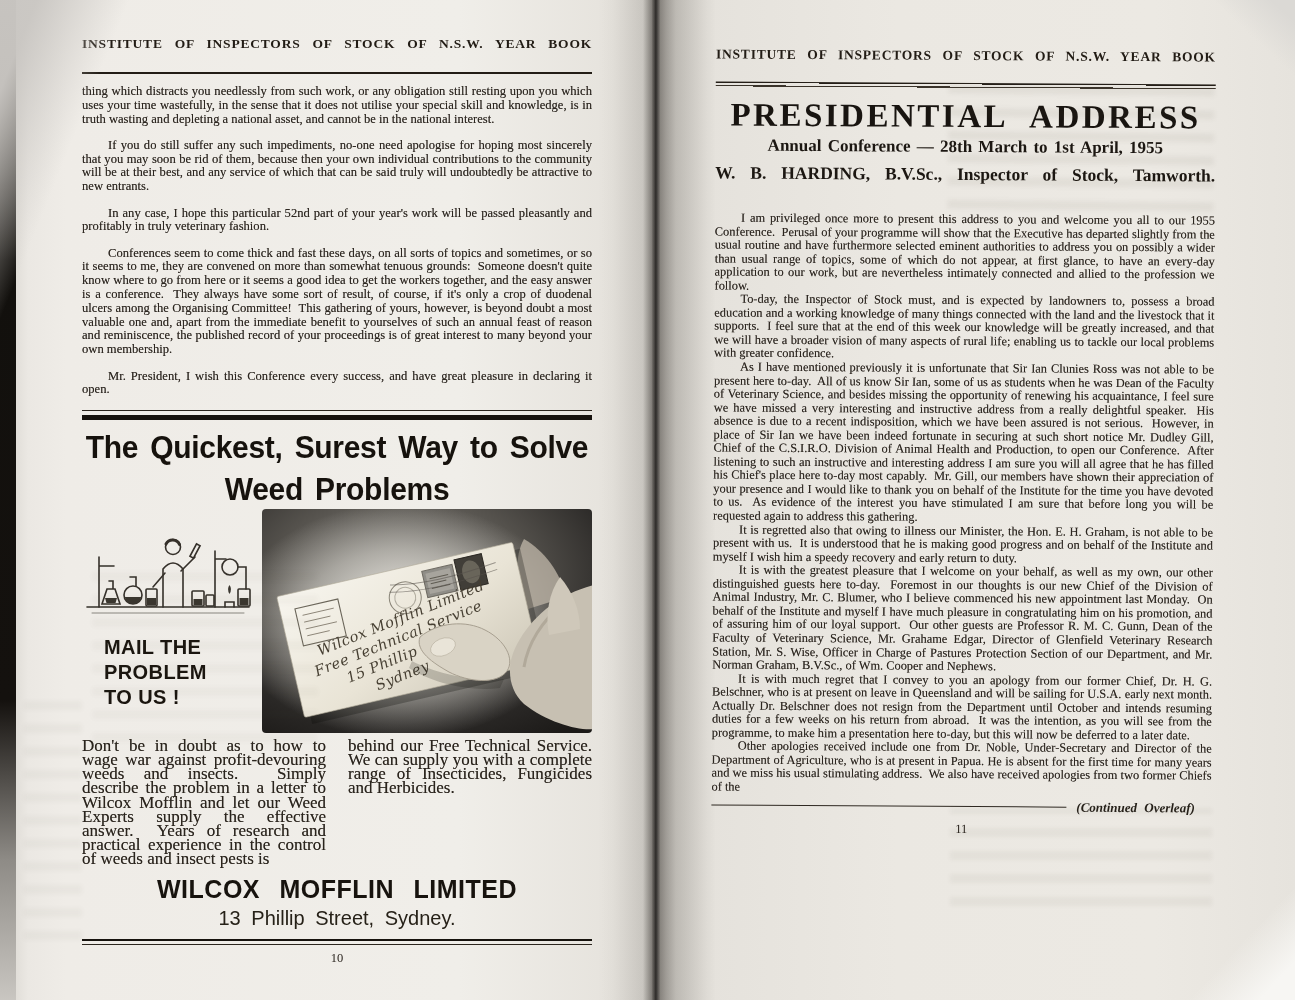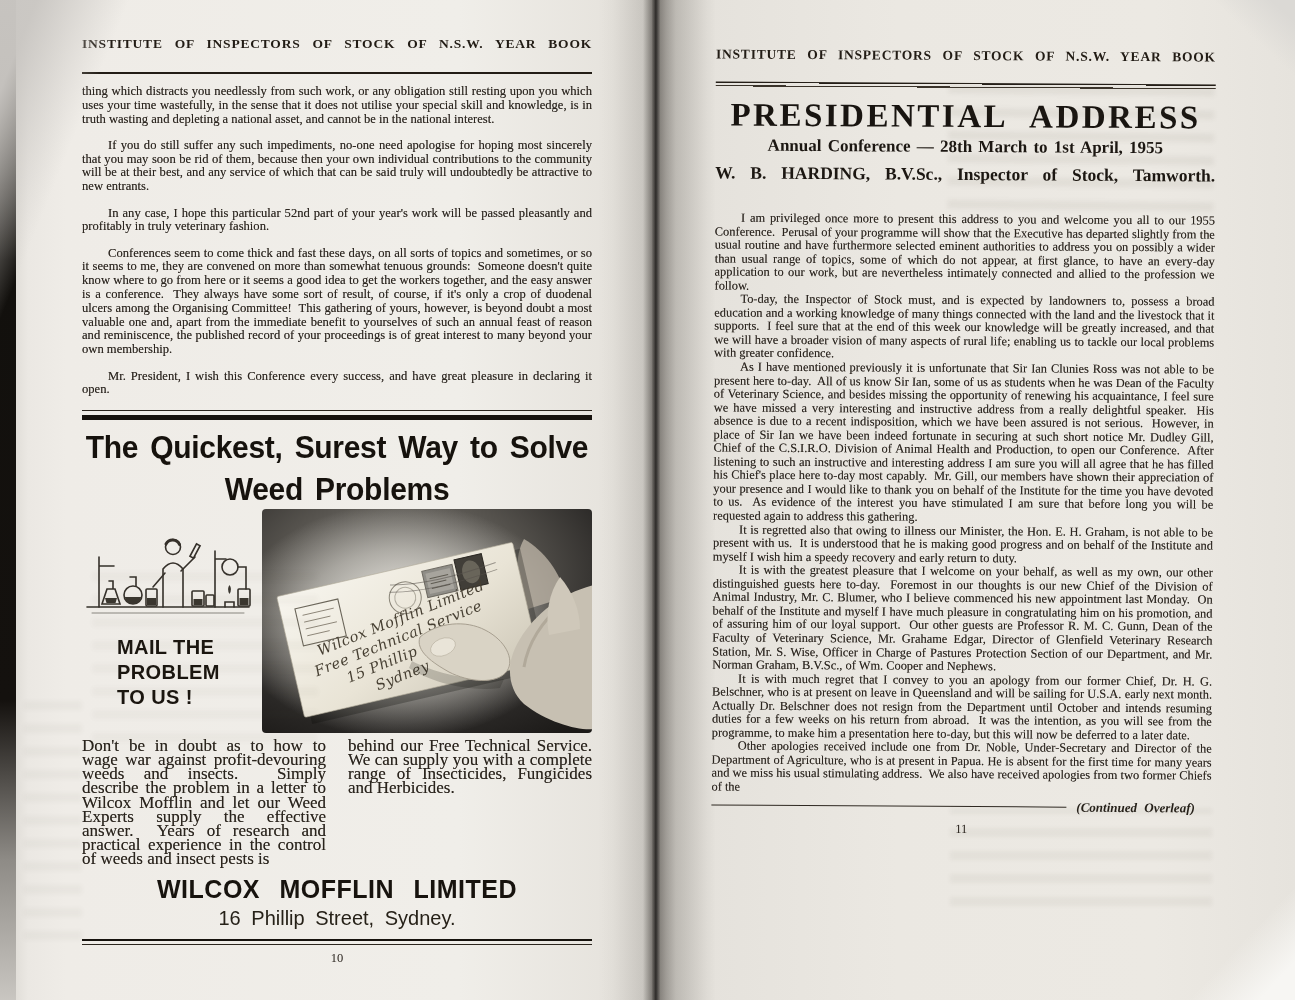--- a/index.html
+++ b/index.html
@@ -49,21 +49,21 @@
   .lp-body .para{margin-bottom:12.5px;}
   .lp-body .para:last-child{margin-bottom:13px;}
 
   .ad-top-rule{height:11px;margin-top:1px;
     background:linear-gradient(180deg,#2a241c 0 1.2px,rgba(0,0,0,0) 1.2px 4.5px,#16120d 4.5px 10px,rgba(0,0,0,0) 10px);}
   .ad-headline{margin-top:5px;text-align:center;font-family:"Liberation Sans",sans-serif;
     font-weight:bold;font-size:30px;line-height:39px;color:#16120d;letter-spacing:-.3px;
     word-spacing:4px;transform:scaleY(1.07);transform-origin:top center;}
   .ad-media{position:relative;height:228px;margin-top:3px;}
   .lab-art{position:absolute;left:2px;top:24px;}
-  .mail-cta{position:absolute;left:35px;top:128px;font-family:"Liberation Sans",sans-serif;
+  .mail-cta{position:absolute;left:22px;top:128px;font-family:"Liberation Sans",sans-serif;
     font-weight:bold;font-size:20px;line-height:25px;letter-spacing:.4px;color:#1a150f;}
   .photo{position:absolute;right:0;top:2px;width:330px;height:224px;border-radius:4px;overflow:hidden;}
   .ad-cols{display:flex;gap:22px;margin-top:4px;}
   .ad-col{flex:1;}
   .ad-col p{margin:0;font-size:17px;line-height:14.1px;text-align:justify;white-space:pre-wrap;
     color:#2a241d;text-shadow:0 0 .4px rgba(42,36,29,.55);}
   .company{margin-top:9px;text-align:center;font-family:"Liberation Sans",sans-serif;
     font-weight:bold;font-size:25px;letter-spacing:.5px;word-spacing:12px;color:#17130e;}
   .company-address{margin-top:3px;text-align:center;font-family:"Liberation Sans",sans-serif;
     font-size:20px;word-spacing:5px;color:#262118;}
@@ -229,21 +229,21 @@
         <div class="ad-cols">
           <div class="ad-col">
             <p>Don't be in doubt as to how to wage war against profit-devouring weeds and insects.  Simply describe the problem in a letter to Wilcox Mofflin and let our Weed Experts supply the effective answer.  Years of research and practical experience in the control of weeds and insect pests is</p>
           </div>
           <div class="ad-col">
             <p>behind our Free Technical Service. We can supply you with a complete range of Insecticides, Fungicides and Herbicides.</p>
           </div>
         </div>
 
         <div class="company">WILCOX MOFFLIN LIMITED</div>
-        <div class="company-address">16 Phillip Street, Sydney.</div>
+        <div class="company-address">13 Phillip Street, Sydney.</div>
       </div>
 
       <div class="lp-foot-rule"></div>
       <div class="page-num">10</div>
     </div>
   </div>
 
   <div class="page page-right">
     <div class="rp-col">
       <div class="running-head spread">INSTITUTE OF INSPECTORS OF STOCK OF N.S.W. YEAR BOOK</div>

